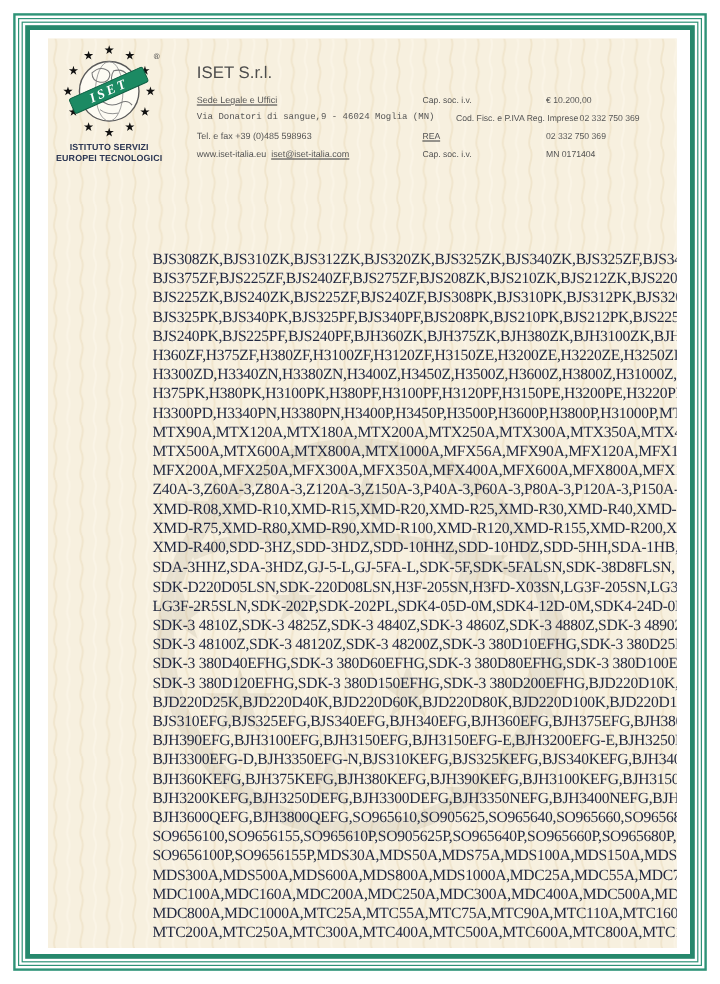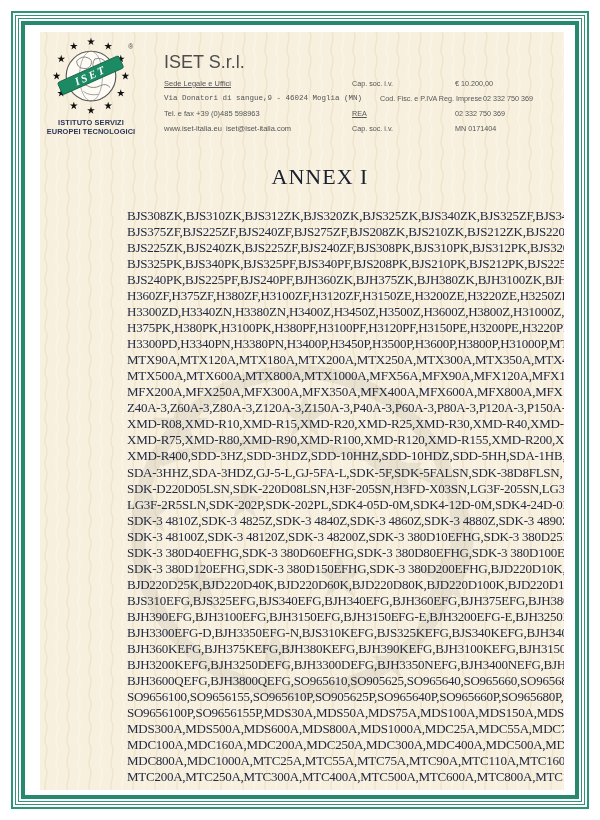--- a/index.html
+++ b/index.html
@@ -15,24 +15,24 @@
   .paper{position:absolute;left:40px;top:32px;width:524px;height:758px;
          background:#f7f0df;overflow:hidden;}
   .bg-pattern,.watermark{position:absolute;left:0;top:0;width:100%;height:100%;}
   .bg-pattern{z-index:0;}
   .watermark{z-index:1;opacity:0.10;}
   .content{position:absolute;inset:0;z-index:2;}
   
   .logo-svg{position:absolute;left:5px;top:4px;}
   .org-name{position:absolute;left:-8px;top:86px;width:118px;text-align:center;
             font-size:7.4px;font-weight:bold;line-height:9px;color:#2c3754;letter-spacing:.1px;}
-  .company-name{position:absolute;left:124px;top:20px;font-size:18px;color:#4d4d4d;}
+  .company-name{position:absolute;left:124px;top:20px;font-size:14px;color:#4d4d4d;}
   .addr{position:absolute;left:124px;font-size:7.5px;color:#555;white-space:nowrap;}
   .addr1{top:47px;text-decoration:underline;} .addr2{top:62px;font-family:Liberation Mono, monospace;} .addr3{top:77px;} .addr4{top:92px;}
-  .email{margin-left:4px;color:#555;}
+  .email{text-decoration:underline;margin-left:4px;color:#555;}
   .reg-row{position:absolute;left:312px;font-size:7.2px;color:#555;width:210px;white-space:nowrap;}
   .reg-row .val{position:absolute;left:103px;text-align:center;}
   .rr0{top:47px;} .rr1{top:62px;margin-left:28px;} .rr2{top:77px;text-decoration:underline;} .rr3{top:92px;}
   
   .annex-title{position:absolute;left:36px;right:0;top:132px;text-align:center;
                font-family:"Liberation Serif",serif;font-size:22px;letter-spacing:1px;color:#1b2030;}
   .annex-body{position:absolute;left:87px;top:176px;width:440px;
               font-family:"Liberation Serif",serif;font-size:13px;line-height:16.03px;
               letter-spacing:-0.25px;color:#232a42;white-space:pre;}
 </style>
@@ -130,21 +130,20 @@
       </div>
       <div class="reg-row rr2">
         <span>REA</span>
         <span class="val">02 332 750 369</span>
       </div>
       <div class="reg-row rr3">
         <span>Cap. soc. i.v.</span>
         <span class="val">MN 0171404</span>
       </div>
 
-      <div class="annex-title">ANNEX I</div>
       <div class="annex-body">BJS308ZK,BJS310ZK,BJS312ZK,BJS320ZK,BJS325ZK,BJS340ZK,BJS325ZF,BJS340ZF,
 BJS375ZF,BJS225ZF,BJS240ZF,BJS275ZF,BJS208ZK,BJS210ZK,BJS212ZK,BJS220ZK,
 BJS225ZK,BJS240ZK,BJS225ZF,BJS240ZF,BJS308PK,BJS310PK,BJS312PK,BJS320PK,
 BJS325PK,BJS340PK,BJS325PF,BJS340PF,BJS208PK,BJS210PK,BJS212PK,BJS225PK,
 BJS240PK,BJS225PF,BJS240PF,BJH360ZK,BJH375ZK,BJH380ZK,BJH3100ZK,BJH3120ZK,
 H360ZF,H375ZF,H380ZF,H3100ZF,H3120ZF,H3150ZE,H3200ZE,H3220ZE,H3250ZD,
 H3300ZD,H3340ZN,H3380ZN,H3400Z,H3450Z,H3500Z,H3600Z,H3800Z,H31000Z,H360PK,
 H375PK,H380PK,H3100PK,H380PF,H3100PF,H3120PF,H3150PE,H3200PE,H3220PE,H3250PD,
 H3300PD,H3340PN,H3380PN,H3400P,H3450P,H3500P,H3600P,H3800P,H31000P,MTX56A,
 MTX90A,MTX120A,MTX180A,MTX200A,MTX250A,MTX300A,MTX350A,MTX400A,

